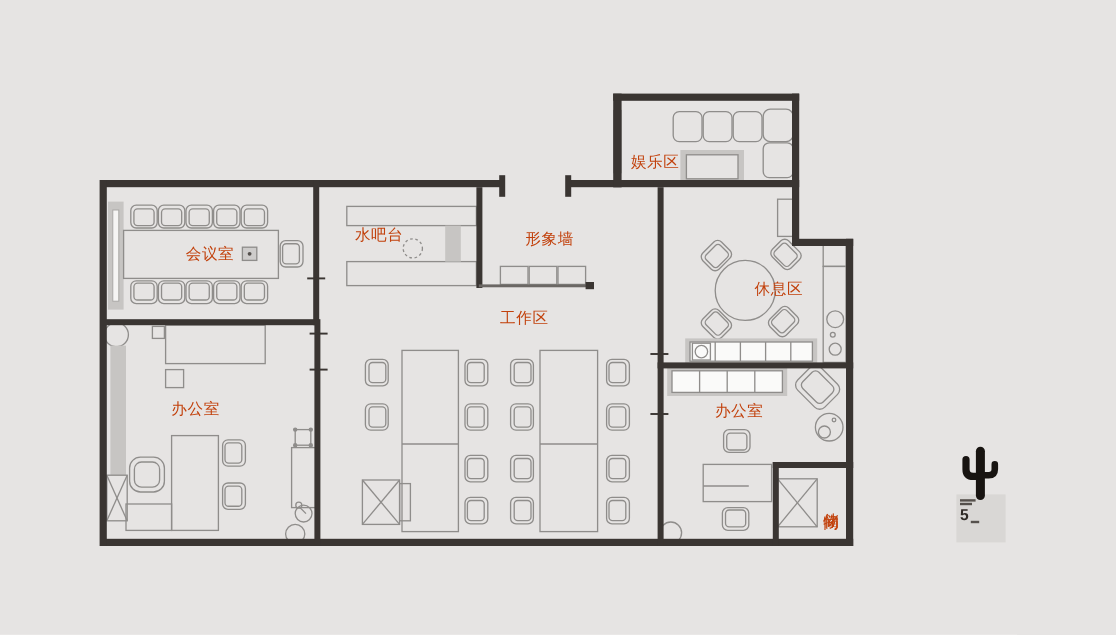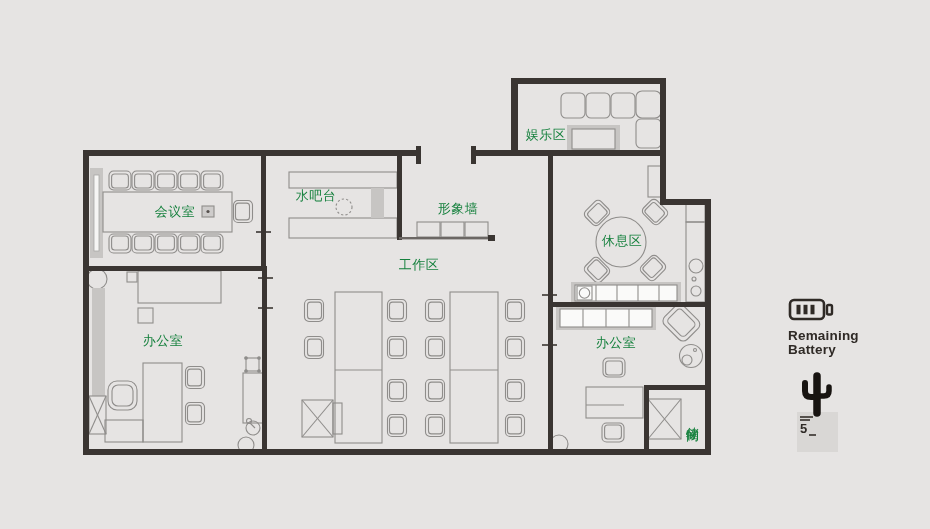--- a/index.html
+++ b/index.html
@@ -3,21 +3,21 @@
 <meta charset="utf-8">
 <style>
   html,body{margin:0;padding:0;}
   .stage{
     position:relative;width:930px;height:529px;background:#e6e4e3;
     font-family:"Liberation Sans","DejaVu Sans",sans-serif;overflow:hidden;
   }
   .plan-svg{position:absolute;left:0;top:0;}
   .room-label{
     position:absolute;transform:translate(-50%,-50%);
-    font-size:13px;color:#15803d;font-weight:500;letter-spacing:.5px;
+    font-size:13px;color:#c2410c;font-weight:500;letter-spacing:.5px;
     white-space:nowrap;z-index:3;
   }
   .room-label.vertical{
     writing-mode:vertical-rl;text-orientation:upright;letter-spacing:1px;font-size:13px;
   }
   .battery-block{position:absolute;left:788px;top:298px;z-index:3;}
   .battery-text{
     margin-top:3px;font-size:13.5px;line-height:1.0;font-weight:bold;
     color:#2f2a26;letter-spacing:.2px;
   }
@@ -223,41 +223,28 @@
       <line x1="256" y1="232" x2="271" y2="232"></line>
       <line x1="258" y1="278" x2="273" y2="278"></line>
       <line x1="258" y1="308" x2="273" y2="308"></line>
       <line x1="542" y1="295" x2="557" y2="295"></line>
       <line x1="542" y1="345" x2="557" y2="345"></line>
     </g>
   </svg>
 
   <div class="room-label" style="left:175px;top:212px">会议室</div>
   <div class="room-label" style="left:316px;top:196px">水吧台</div>
-  <div class="room-label" style="left:458px;top:209px">形象墙</div>
-  <div class="room-label" style="left:419px;top:265px">工作区</div>
+  <div class="room-label" style="left:458px;top:199px">形象墙</div>
+  <div class="room-label" style="left:437px;top:265px">工作区</div>
   <div class="room-label" style="left:546px;top:135px">娱乐区</div>
-  <div class="room-label" style="left:622px;top:241px">休息区</div>
+  <div class="room-label" style="left:649px;top:241px">休息区</div>
   <div class="room-label" style="left:163px;top:341px">办公室</div>
   <div class="room-label" style="left:616px;top:343px">办公室</div>
   <div class="room-label vertical" style="left:692px;top:418px">储物间</div>
 
-  <div class="battery-block">
-    <svg width="48" height="24" viewBox="0 0 48 24">
-      <rect x="2" y="2" width="34" height="19" rx="4" fill="none" stroke="#2f2a26" stroke-width="2.6"></rect>
-      <rect x="8.5" y="6.8" width="4" height="9.5" fill="#2f2a26"></rect>
-      <rect x="15.5" y="6.8" width="4" height="9.5" fill="#2f2a26"></rect>
-      <rect x="22.5" y="6.8" width="4" height="9.5" fill="#2f2a26"></rect>
-      <rect x="39" y="7" width="5" height="9.5" rx="1.5" fill="none" stroke="#2f2a26" stroke-width="2.4"></rect>
-    </svg>
-    <div class="battery-text">
-      <div>Remaining</div>
-      <div>Battery</div>
-    </div>
-  </div>
 
   <div class="stamp">
     <div class="stamp-bar b1"></div>
     <div class="stamp-bar b2"></div>
     <div class="stamp-number">5</div>
     <div class="stamp-tick"></div>
   </div>
   <div class="cactus-wrap">
     <svg width="44" height="62" viewBox="0 0 44 62">
       <g stroke="#181411" fill="none" stroke-linecap="round">

